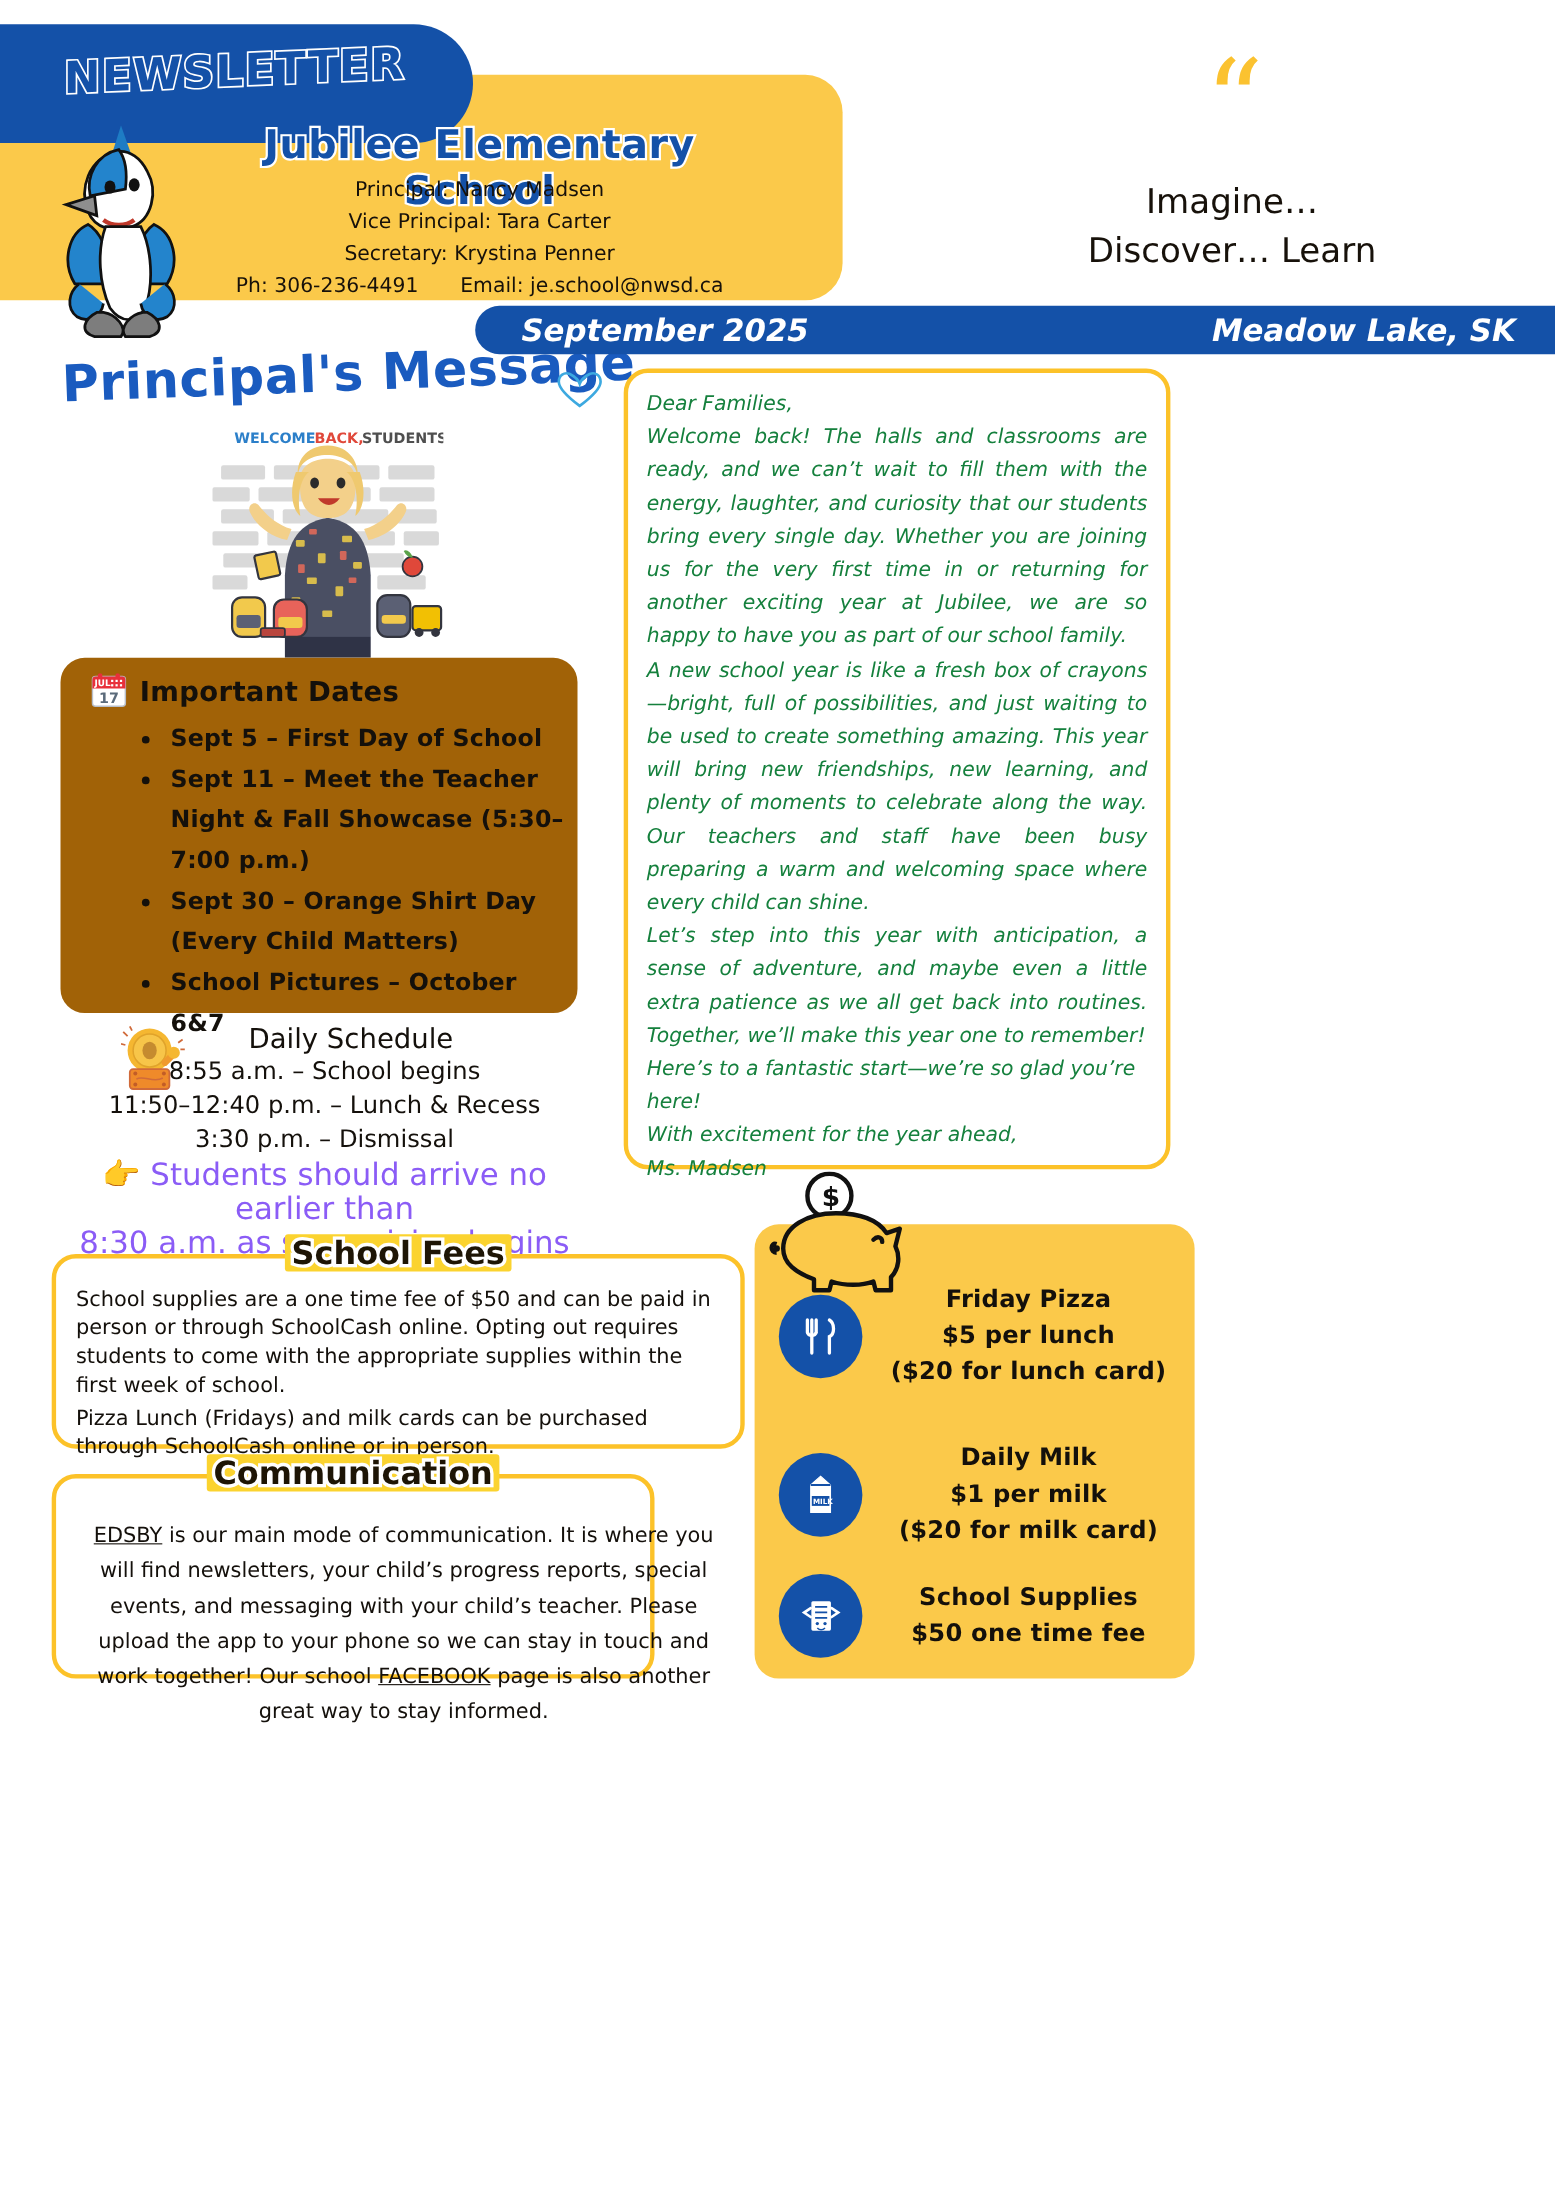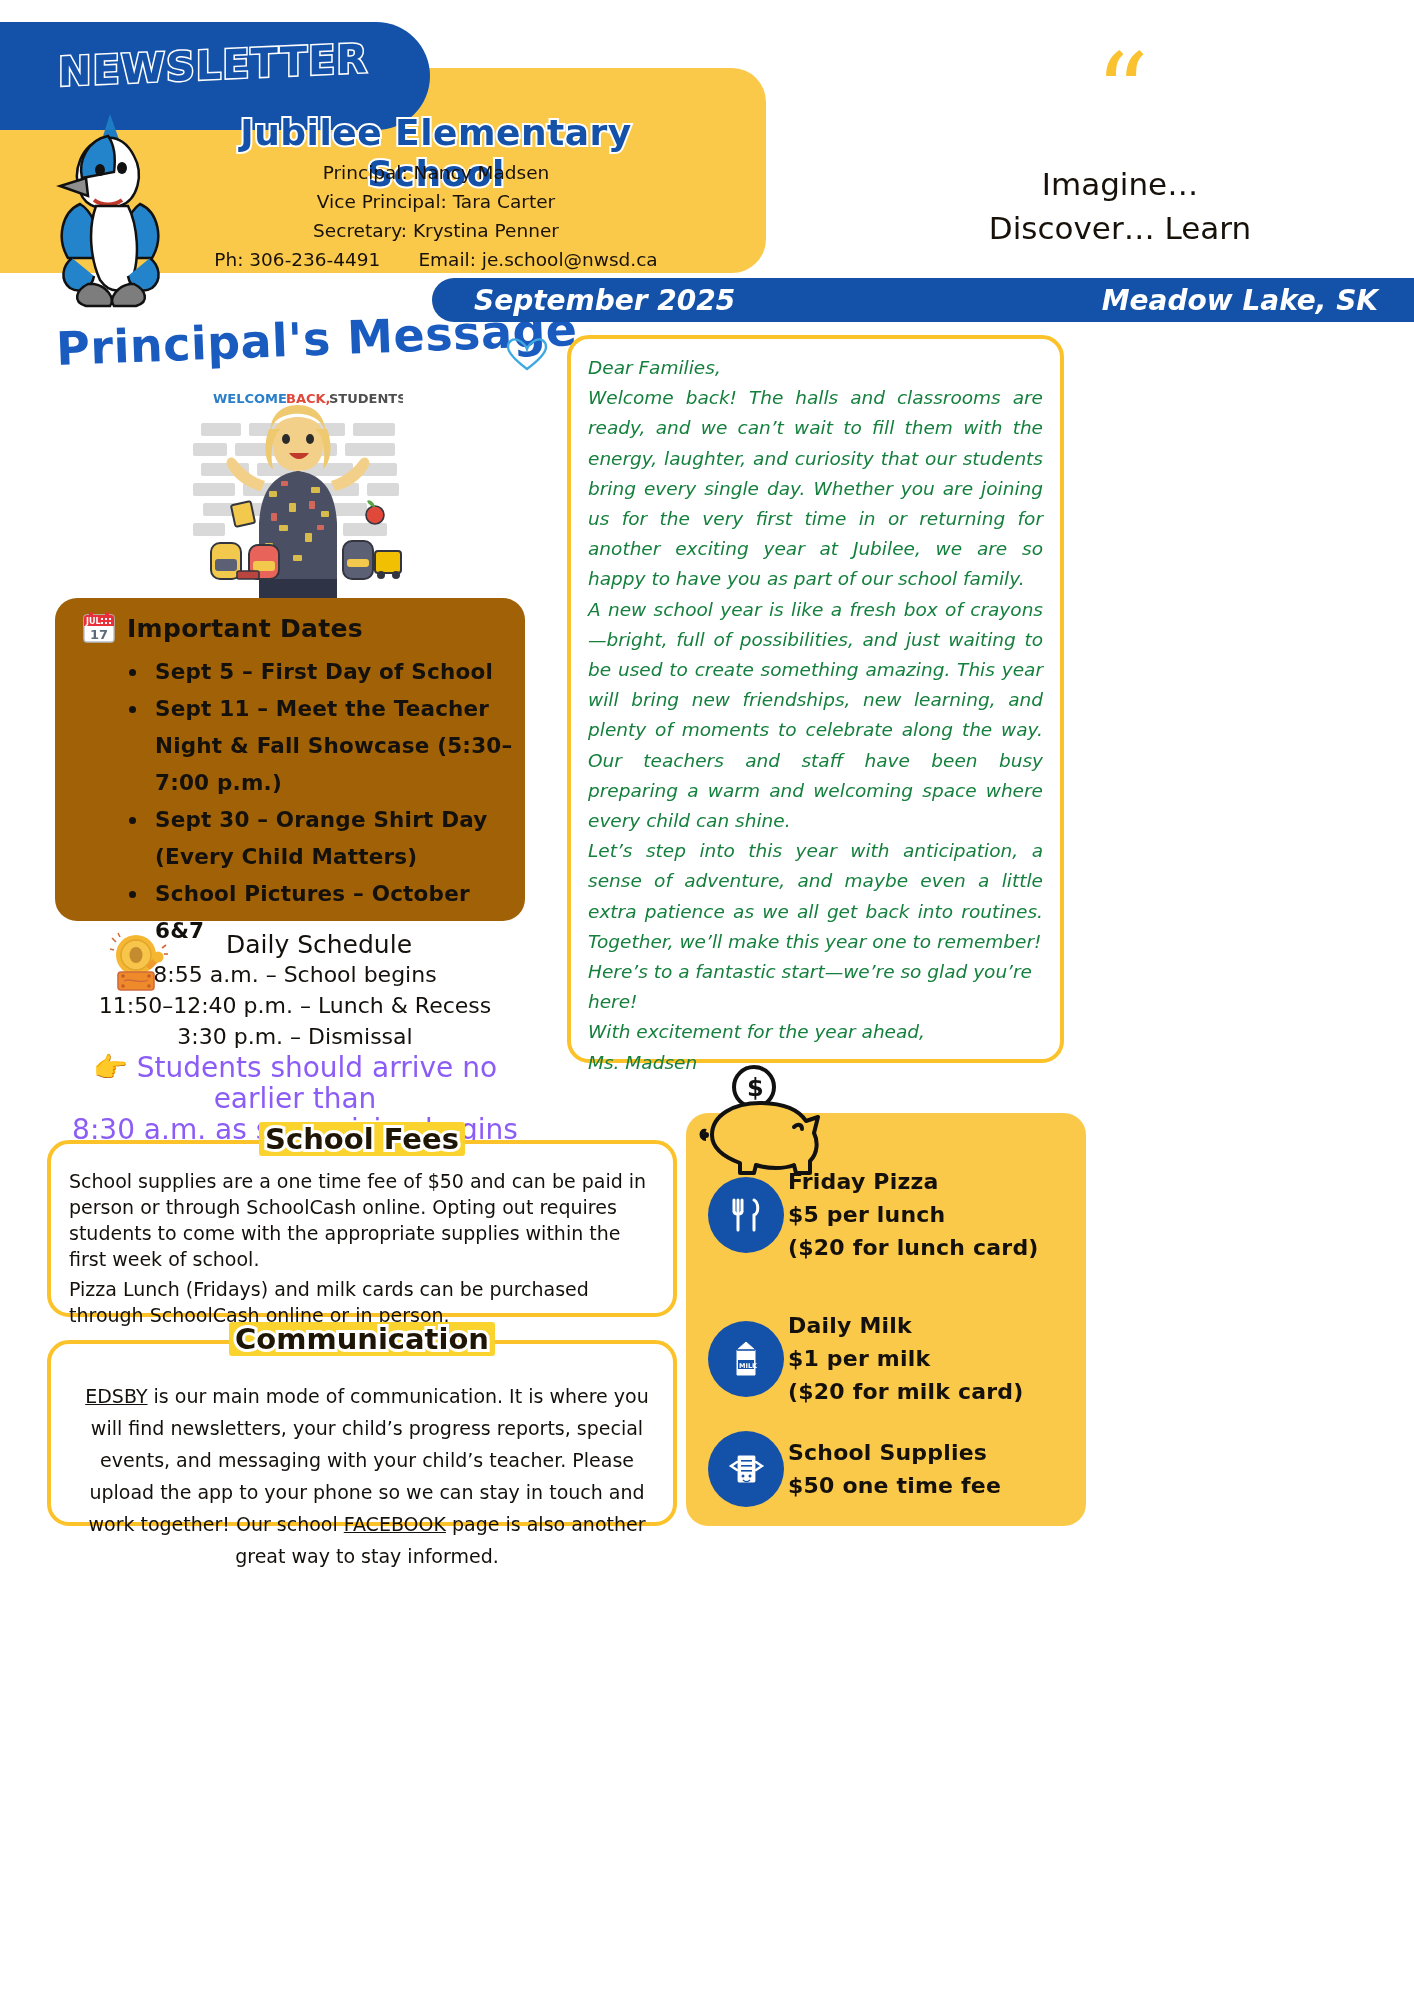--- a/index.html
+++ b/index.html
@@ -148,40 +148,40 @@
     font-weight: 700; font-size: 29px; color: #1e1505;
     -webkit-text-stroke: 6px #ffffff; paint-order: stroke fill;
   }
   .box-title i { font-style: normal; background: #fbd32f; padding: 0 6px; border-radius: 3px; }
   .fees p, .comm p { font-size: 19px; line-height: 26px; color: #14100b; }
   .fees .body { position: absolute; left: 18px; top: 24px; width: 592px; }
   .fees .body p + p { margin-top: 4px; }
 
   
   .comm {
-    position: absolute; left: 47px; top: 1340px; width: 630px; height: 186px;
+    position: absolute; left: 47px; top: 1340px; width: 548px; height: 186px;
     border: 4px solid #fcc229; border-radius: 22px; background: #fff;
   }
   .comm .body { position: absolute; left: 26px; top: 36px; width: 580px; text-align: center; }
   .comm .body p { line-height: 32px; }
   .comm u { text-decoration: underline; }
 
   
   .prices {
     position: absolute; left: 686px; top: 1113px; width: 400px; height: 413px;
     background: #fbc94a; border-radius: 22px;
   }
   .pig { position: absolute; left: 12px; top: -48px; width: 128px; height: 118px; }
   .price-row { position: absolute; left: 0; width: 400px; display: flex; align-items: center; }
   .price-row .circ {
     width: 76px; height: 76px; border-radius: 50%; background: #1451a8;
     margin-left: 22px; flex: 0 0 76px;
     display: flex; align-items: center; justify-content: center;
   }
-  .price-txt { flex: 1; text-align: left; padding: 0 4px; }
+  .price-txt { flex: 1; text-align: center; padding: 0 4px; }
   .price-txt div { font-size: 22px; line-height: 33px; font-weight: 700; color: #14100b; letter-spacing: .2px; }
   .r1 { top: 52px; }
   .r2 { top: 196px; }
   .r3 { top: 318px; }
 </style>
 </head>
 <body>
 
 <div id="page">
 

